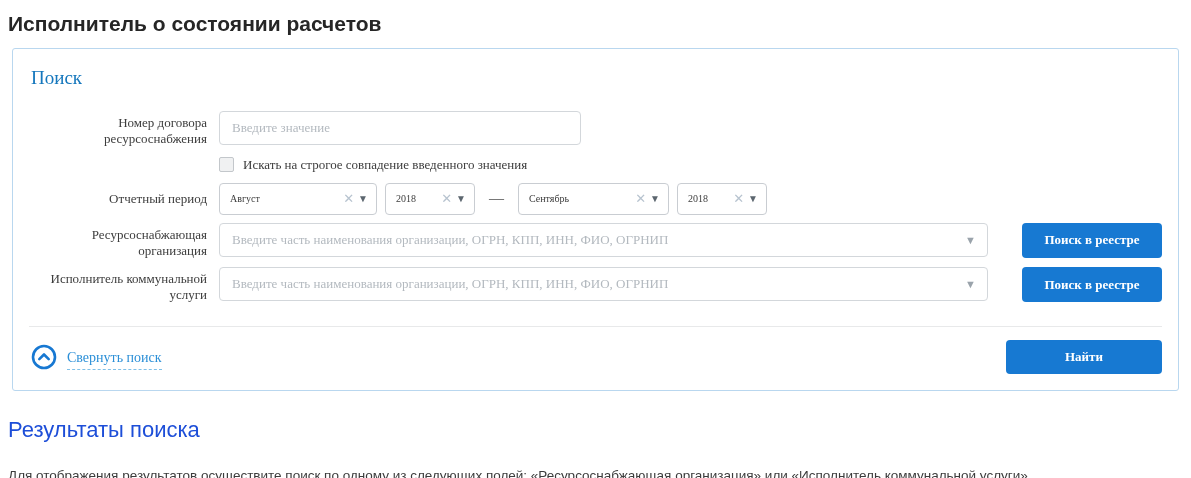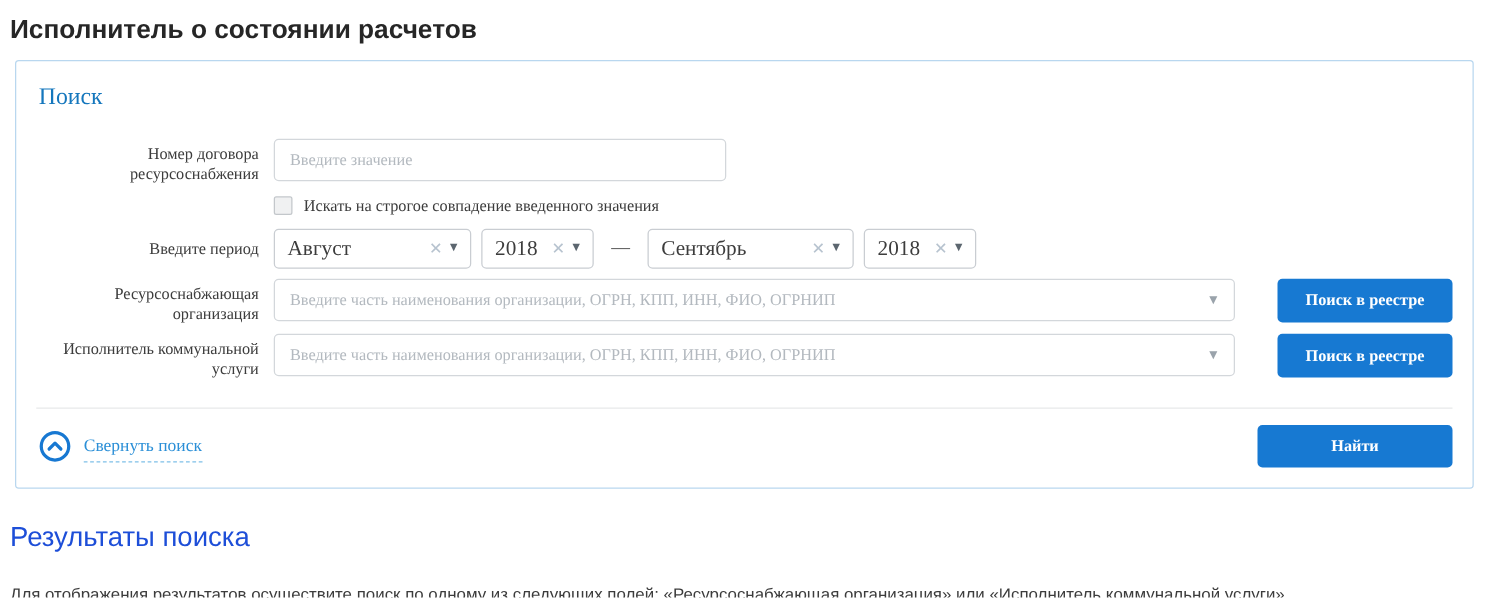--- a/index.html
+++ b/index.html
@@ -45,21 +45,21 @@
     background: #f0f1f2; display: inline-block; flex: 0 0 auto;
   }
   .checkbox-label { font-size: 13px; color: #3c3c3c; margin-left: 9px; }
   .period-group { display: flex; align-items: center; }
   .dropdown {
     height: 32px; border: 1px solid #c9cdd2; border-radius: 4px; background: #fff;
     display: flex; align-items: center; padding: 0 8px 0 10px; cursor: pointer;
   }
   .dd-month { width: 158px; }
   .dd-year  { width: 90px; margin-left: 8px; }
-  .dd-value { flex: 1; font-size: 17px; color: #3c3c3c; }
+  .dd-value { flex: 1; font-size: 10px; color: #3c3c3c; }
   .dd-clear { font-size: 13px; color: #b7c3cf; margin-right: 4px; cursor: pointer; }
   .dd-caret { font-size: 10px; color: #5c666f; cursor: pointer; }
   .period-dash { margin: 0 14px; font-size: 15px; color: #4a4a4a; }
   .row-right { display: flex; flex: 1; align-items: flex-start; gap: 24px; }
   .combo-wrap { position: relative; flex: 1; margin-right: 10px; }
   .combo-caret {
     position: absolute; right: 12px; top: 50%; transform: translateY(-50%);
     font-size: 11px; color: #9aa3ab; pointer-events: auto; cursor: pointer;
   }
   .btn {
@@ -96,34 +96,34 @@
       <div class="form-label">Номер договора ресурсоснабжения</div>
       <input class="text-input input-short" type="text" placeholder="Введите значение" style="">
     </div>
 
     <div class="checkbox-row">
       <span class="checkbox"></span>
       <span class="checkbox-label">Искать на строгое совпадение введенного значения</span>
     </div>
 
     <div class="form-row">
-      <div class="form-label" style="padding-top:8px;">Введите период</div>
+      <div class="form-label" style="padding-top:8px;">Отчетный период</div>
       <div class="period-group">
         <div class="dropdown dd-month">
           <span class="dd-value">Август</span>
           <span class="dd-clear">✕</span>
           <span class="dd-caret">▼</span>
         </div>
         <div class="dropdown dd-year">
           <span class="dd-value">2018</span>
           <span class="dd-clear">✕</span>
           <span class="dd-caret">▼</span>
         </div>
         <span class="period-dash">—</span>
-        <div class="dropdown dd-month" style="width:165px;">
+        <div class="dropdown dd-month" style="width:151px;">
           <span class="dd-value">Сентябрь</span>
           <span class="dd-clear">✕</span>
           <span class="dd-caret">▼</span>
         </div>
         <div class="dropdown dd-year">
           <span class="dd-value">2018</span>
           <span class="dd-clear">✕</span>
           <span class="dd-caret">▼</span>
         </div>
       </div>

